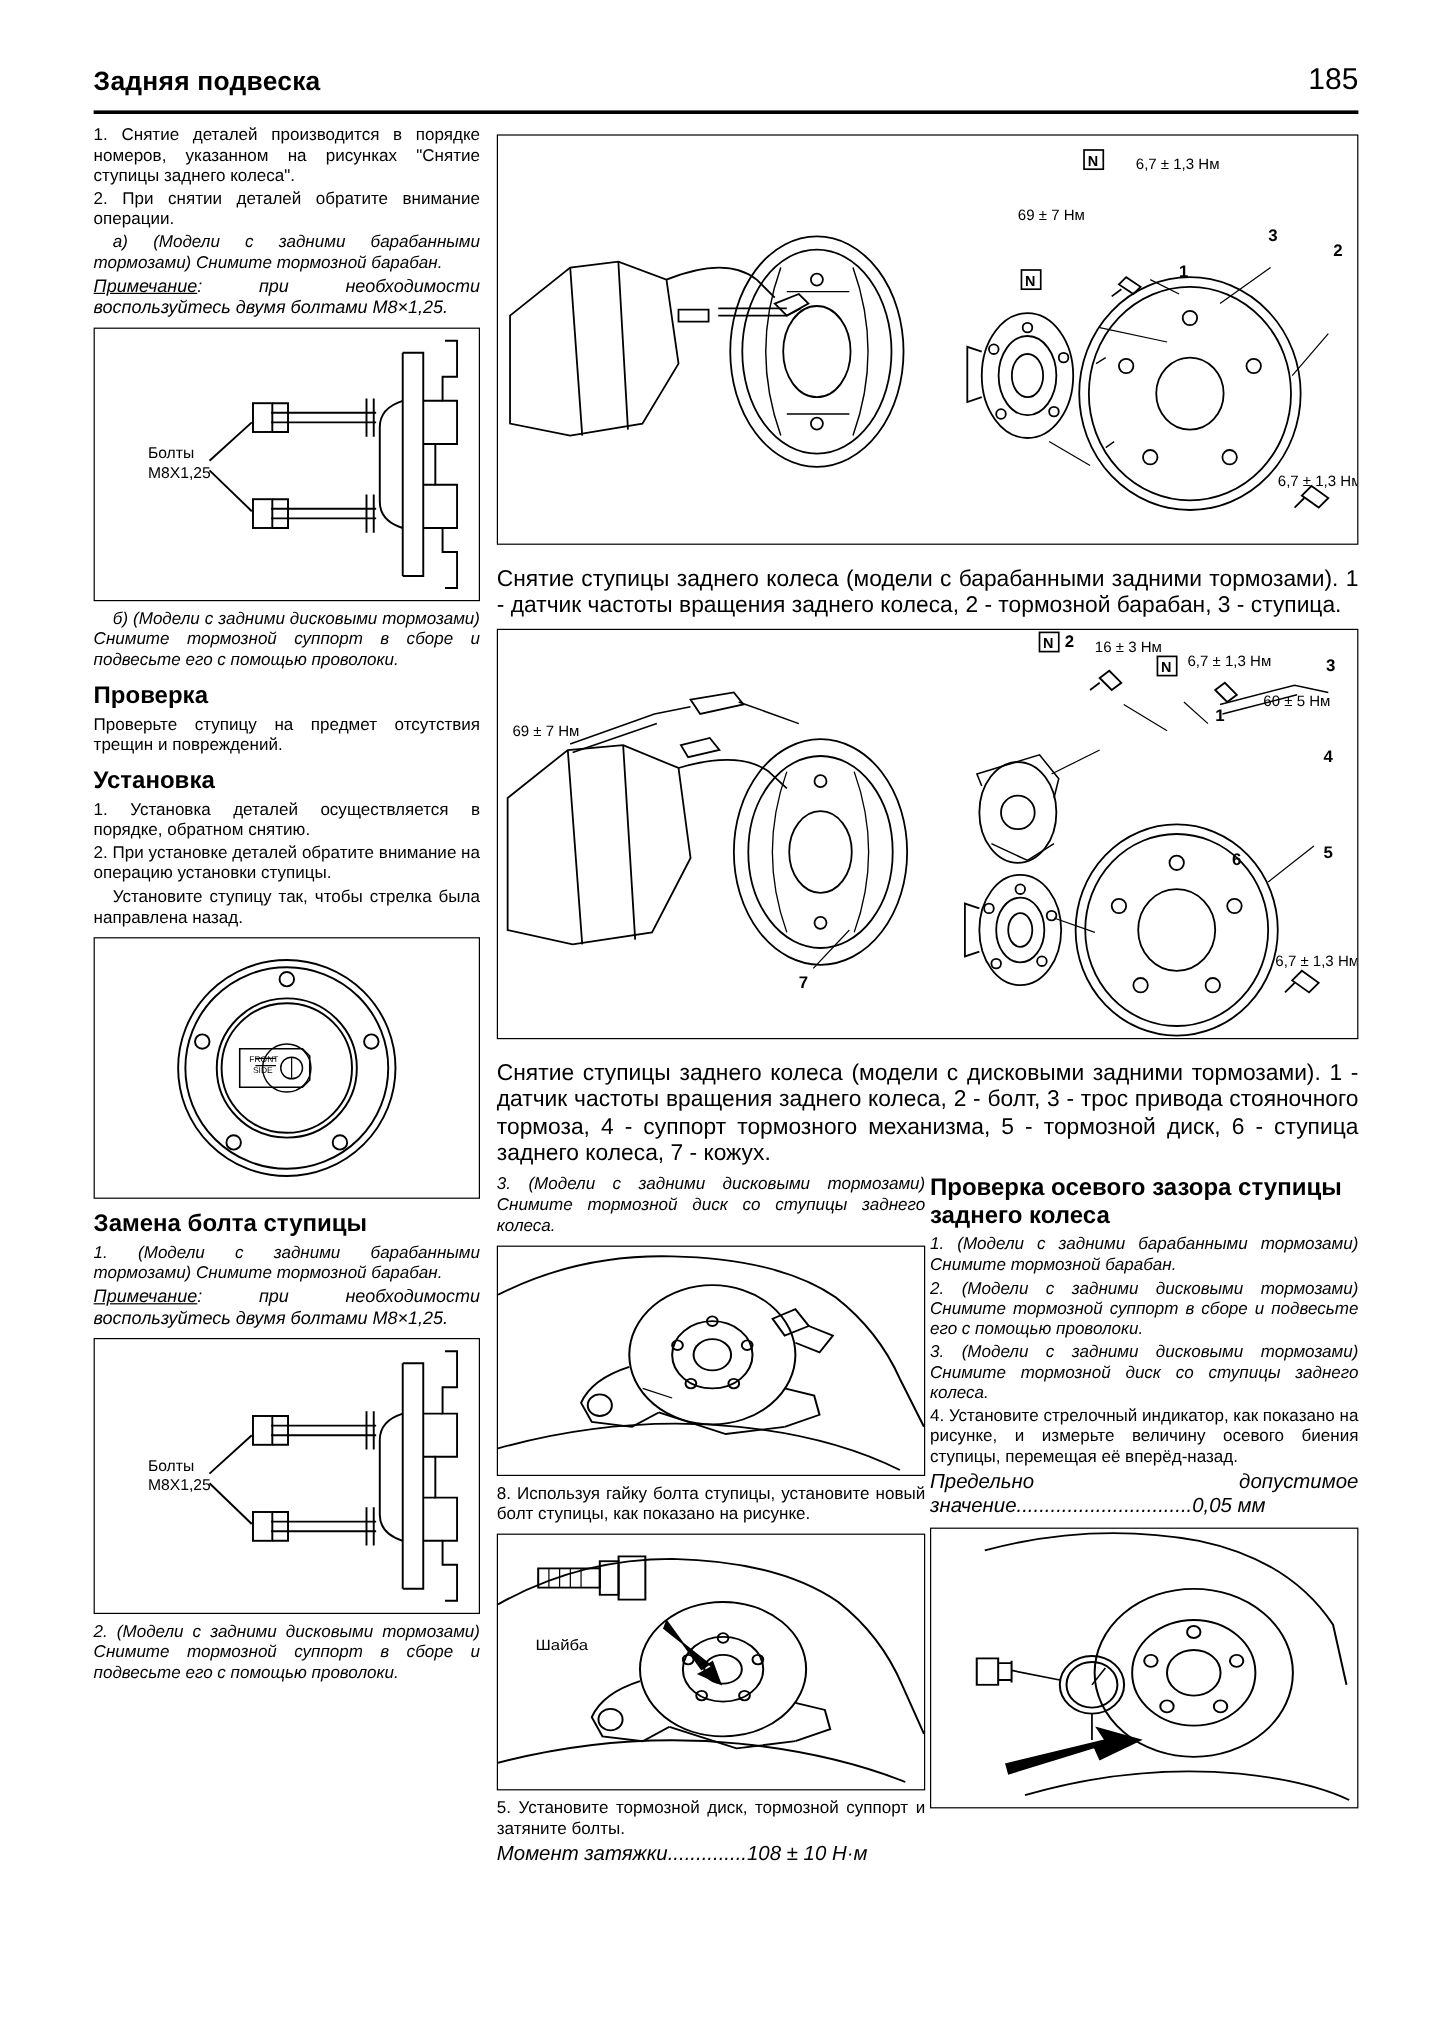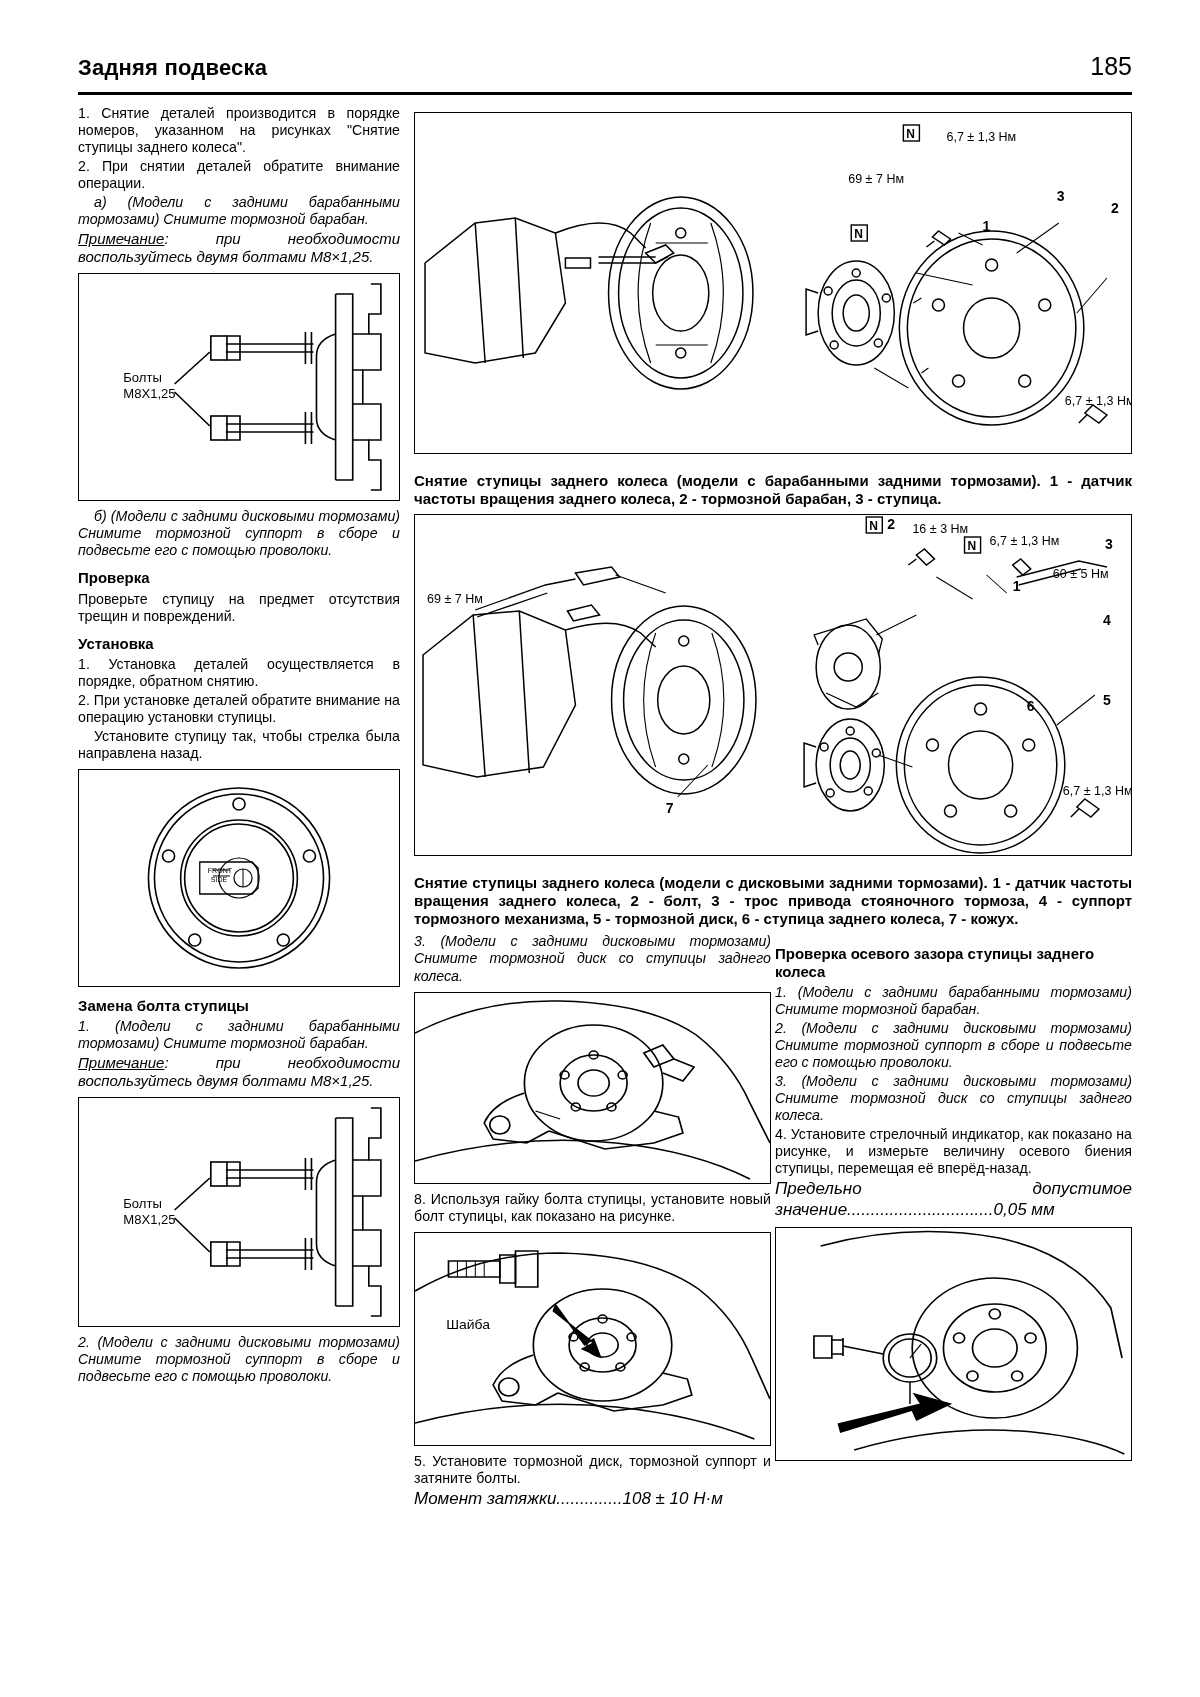--- a/index.html
+++ b/index.html
@@ -58,35 +58,35 @@
   p, .txt {
     font-size: 14.2px;
     line-height: 1.2;
     margin: 0 0 2px 0;
     text-align: justify;
     hyphens: auto;
   }
   .ital { font-style: italic; }
   .indent { text-indent: 16px; }
   h3.section {
-    font-size: 15px;
+    font-size: 20px;
     font-weight: bold;
     margin: 10px 0 4px 0;
     line-height: 1.15;
   }
   .note {
     font-size: 15px;
     line-height: 1.2;
     font-style: italic;
     text-align: justify;
   }
   .note u { text-decoration: underline; }
   .caption {
-    font-size: 15px;
-    font-weight: bold;
+    font-size: 19px;
+    font-weight: normal;
     line-height: 1.18;
     text-align: justify;
     margin-top: 18px;
   }
   .fig {
     border: 1.6px solid #000;
     background: #fff;
     margin: 7px 0 7px 0;
     position: relative;
     overflow: hidden;
@@ -445,21 +445,21 @@
               </g>
               <text x="28" y="96" font-size="12.5" fill="#000">Шайба</text>
             </svg>
           </div>
 
           <p class="txt">5. Установите тормозной диск, тормозной суппорт и затяните болты.</p>
           <p class="dots-line"><span>Момент затяжки</span><span>..............</span><span>108 ± 10 Н·м</span></p>
         </div>
 
         <div class="sub-col">
-          <h3 class="section" style="margin-top:12px;">Проверка осевого зазора ступицы заднего колеса</h3>
+          <h3 class="section" style="margin-top:0;">Проверка осевого зазора ступицы заднего колеса</h3>
           <p class="txt ital">1. (Модели с задними барабанными тормозами) Снимите тормозной барабан.</p>
           <p class="txt ital">2. (Модели с задними дисковыми тормозами) Снимите тормозной суппорт в сборе и подвесьте его с помощью проволоки.</p>
           <p class="txt ital">3. (Модели с задними дисковыми тормозами) Снимите тормозной диск со ступицы заднего колеса.</p>
           <p class="txt">4. Установите стрелочный индикатор, как показано на рисунке, и измерьте величину осевого биения ступицы, перемещая её вперёд-назад.</p>
           <p class="dots-line"><span>Предельно допустимое значение</span><span>...............................</span><span>0,05 мм</span></p>
 
           <div class="fig" style="height:232px;">
             <svg viewBox="0 0 318 232" preserveAspectRatio="none">
               <g stroke="#000" fill="none" stroke-width="1.5">
                 <path d="M40 18 Q120 -6 200 10 Q268 26 300 80 L310 130"></path>

